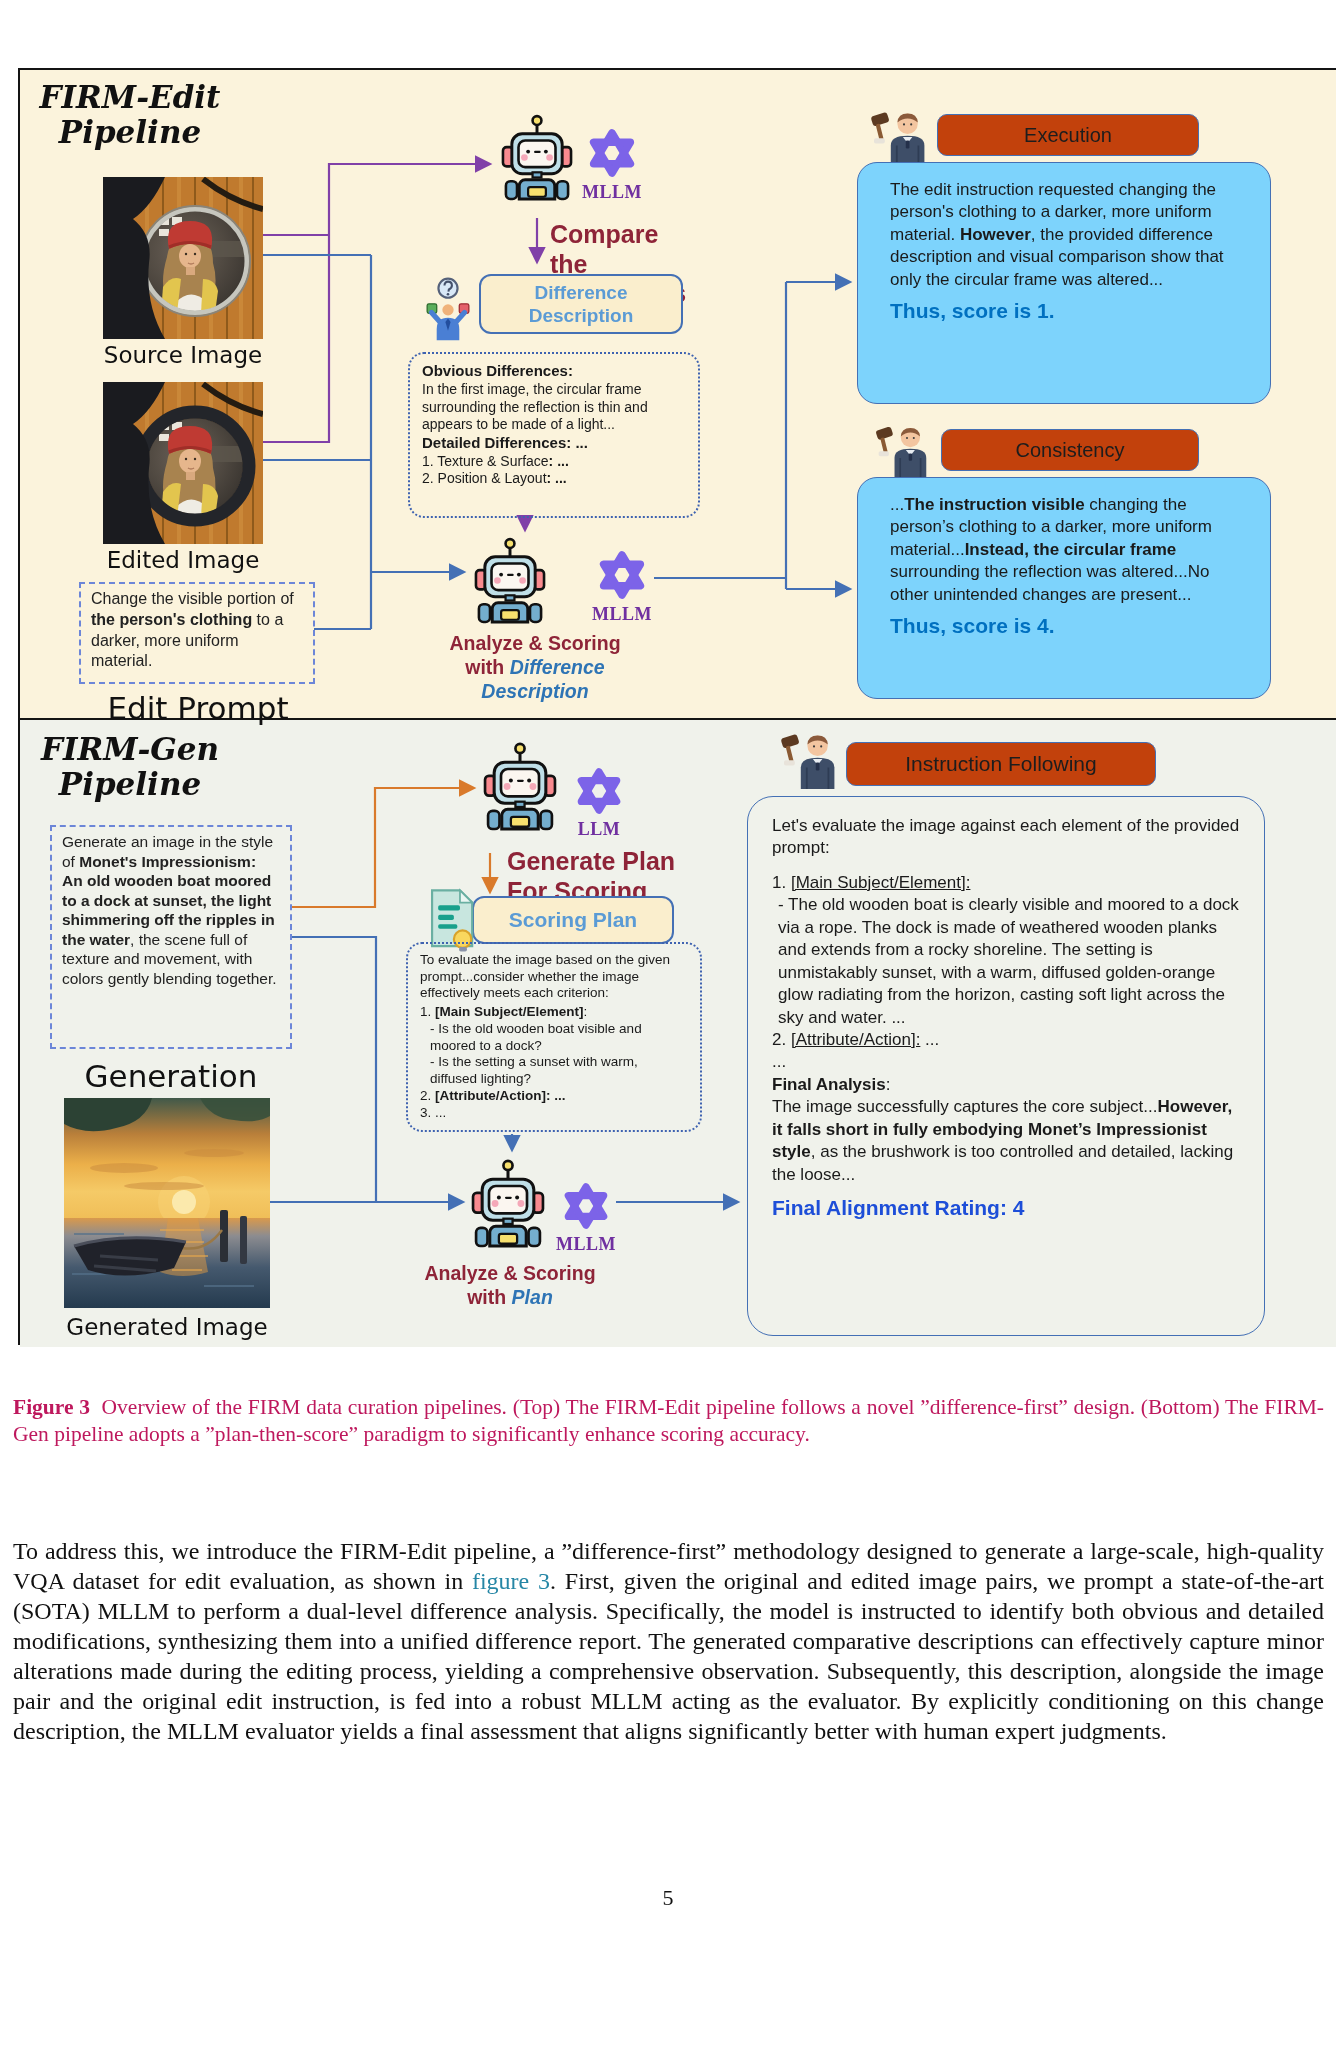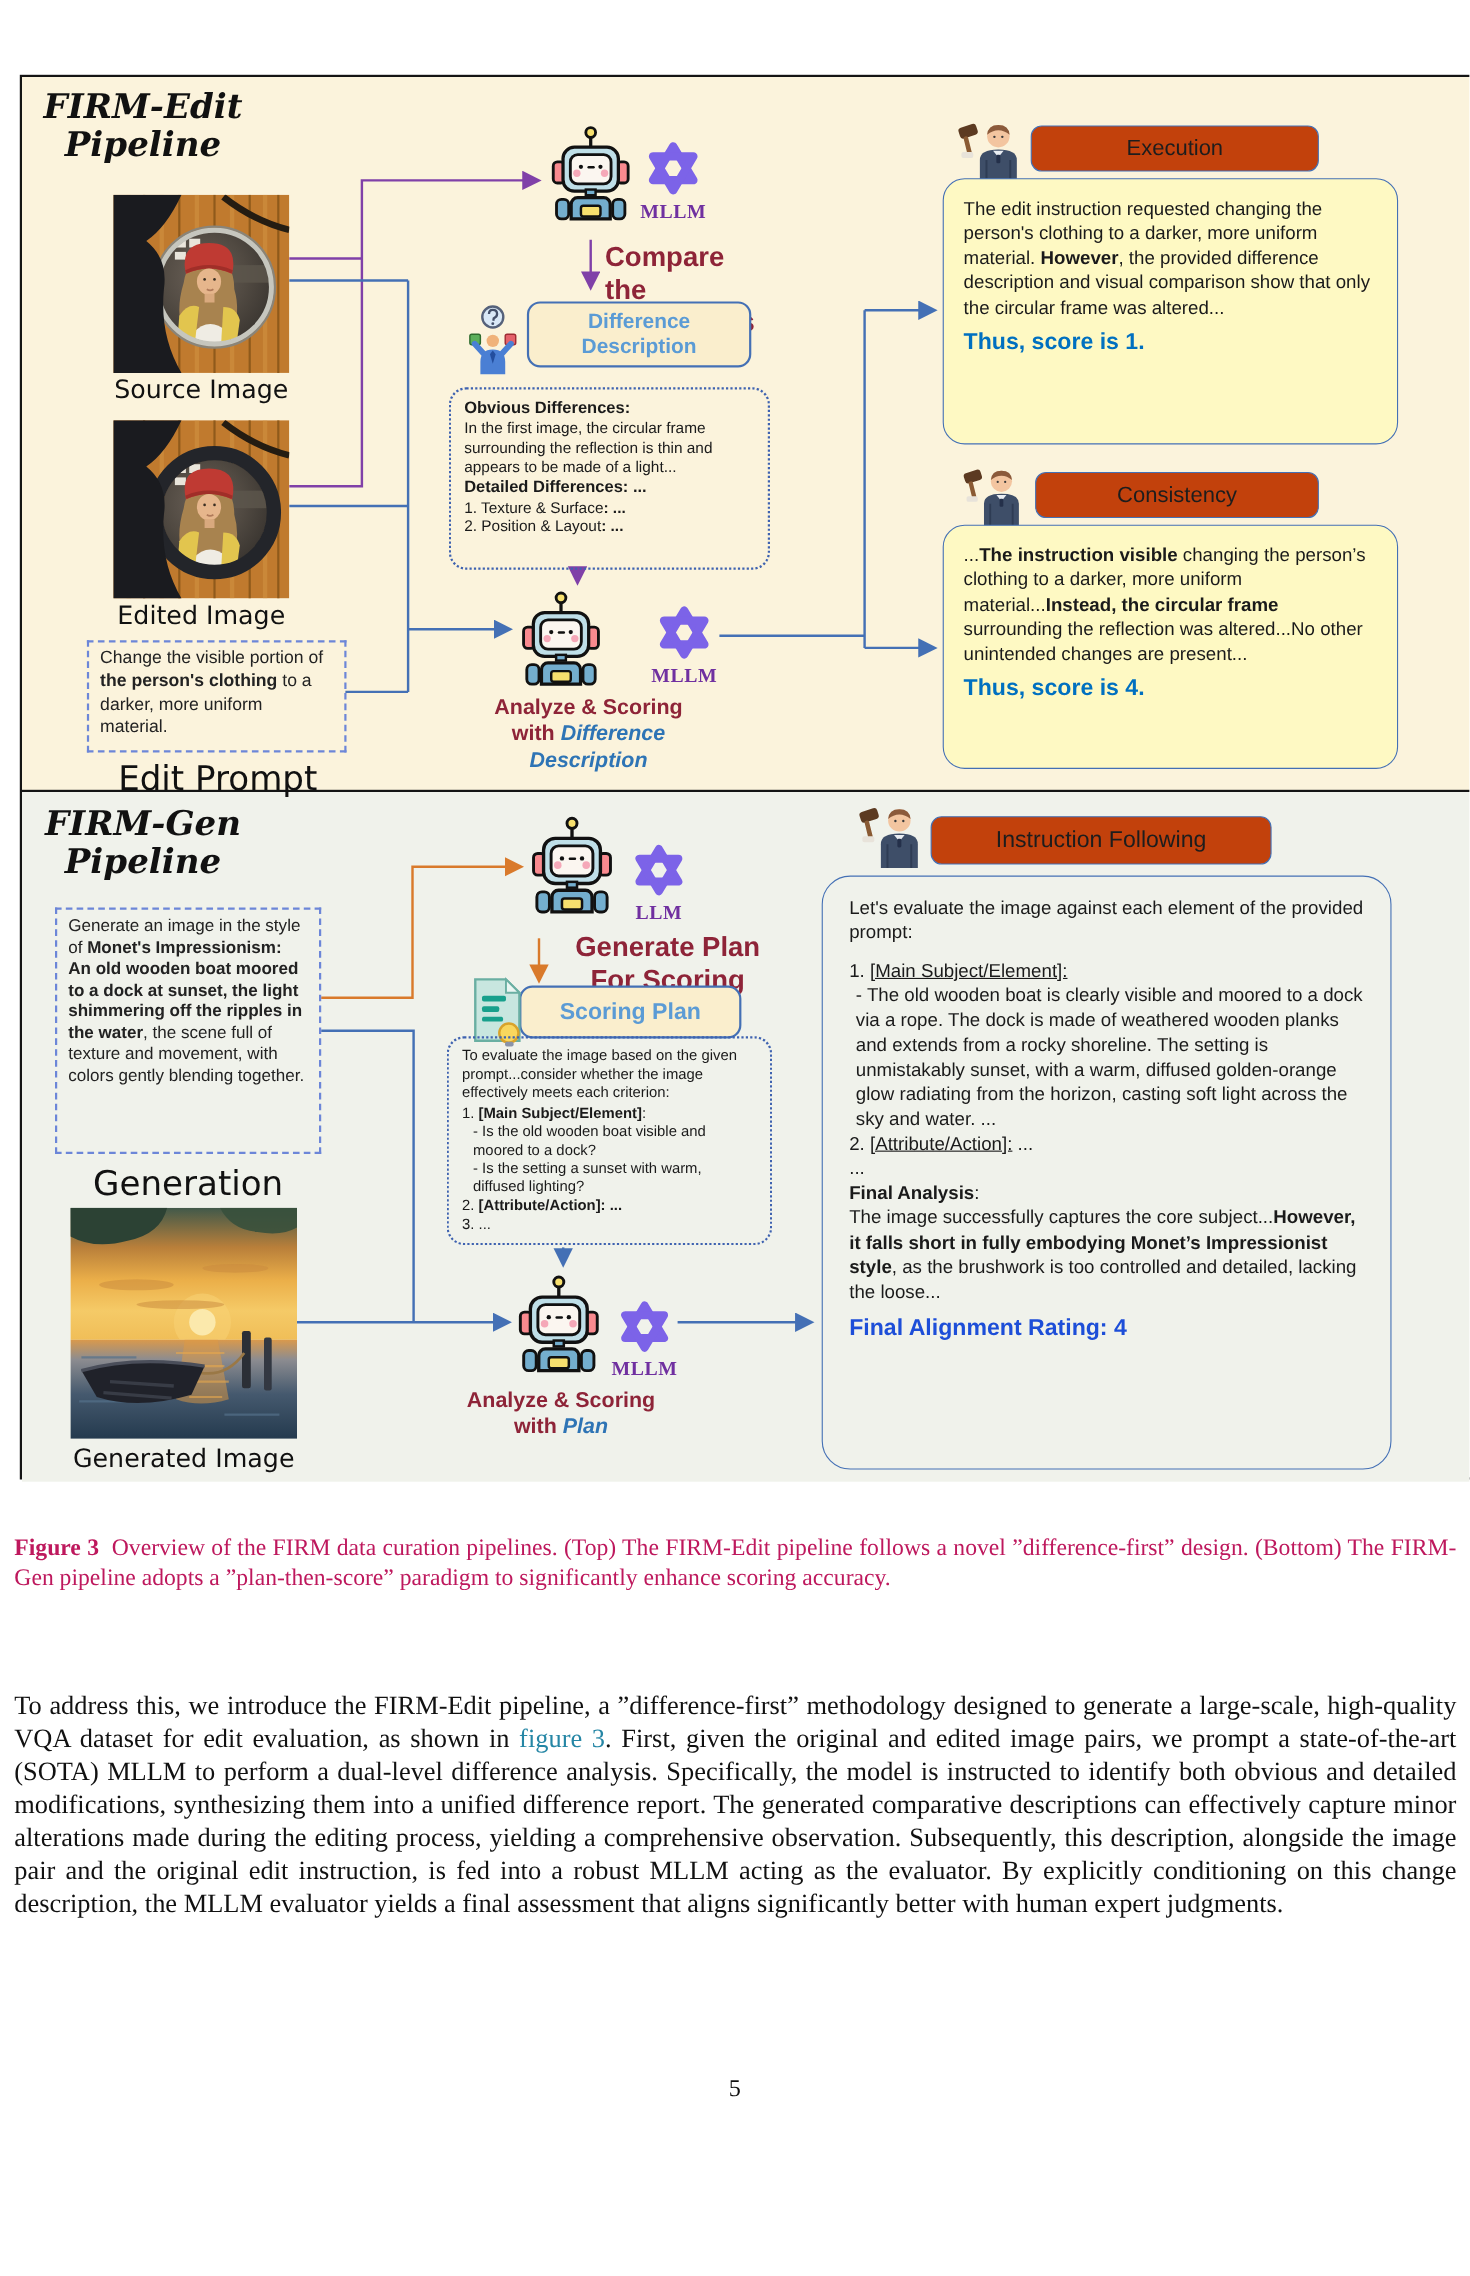--- a/index.html
+++ b/index.html
@@ -7,21 +7,21 @@
   .abs{position:absolute;box-sizing:border-box;}
   .figure{position:absolute;left:18px;top:68px;width:1328px;height:1277px;border:2.5px solid #141414;box-sizing:border-box;}
   .panel-bg{position:absolute;left:0;width:100%;box-sizing:border-box;}
   .pl-title{font-family:"DejaVu Serif",serif;font-style:italic;font-weight:bold;font-size:31px;line-height:1.12;color:#111;text-align:center;}
   .hand{font-family:"DejaVu Sans",sans-serif;font-size:23px;color:#111;text-align:center;}
   .hand-sm{font-family:"DejaVu Sans",sans-serif;font-size:31px;color:#111;text-align:center;}
   .mllm-label{font-family:"Liberation Serif",serif;font-weight:bold;color:#7030A0;font-size:18px;text-align:center;letter-spacing:.5px;}
   .maroon{color:#8E2438;font-weight:bold;}
   .compare-text{font-size:25px;line-height:1.18;color:#8E2438;font-weight:bold;}
   .pill{background:#c2410c;border:1.6px solid #4470B5;border-radius:10px;display:flex;align-items:center;justify-content:center;font-size:20px;color:#1d1d1d;}
-  .bubble{background:#fef9c3;border:1.6px solid #4470B5;border-radius:20px;padding:16px 18px;font-size:17px;line-height:1.32;}
+  .bubble{background:#7dd3fc;border:1.6px solid #4470B5;border-radius:20px;padding:16px 32px;font-size:17px;line-height:1.32;}
   .bubble.gen{background:#F0F2EB;border-radius:26px;padding:18px 24px;}
   .score{color:#0070C0;font-weight:bold;font-size:21px;margin-top:6px;}
   .dashprompt{border:2px dashed #6C86D8;padding:5px 10px;font-size:15.5px;line-height:1.26;color:#222;background:transparent;}
   .dashprompt.ep{font-size:16px;line-height:1.3;}
   .dotbox{border:2px dotted #3E62B0;border-radius:16px;padding:8px 12px;font-size:14px;line-height:1.26;background:transparent;}
   .desc-pill{background:#FAEECD;border:2px solid #4470B5;border-radius:12px;color:#5B9BD5;font-weight:bold;text-align:center;display:flex;flex-direction:column;justify-content:center;font-size:19px;line-height:1.22;}
   .blue-it{color:#2E74B5;font-style:italic;font-weight:bold;}
   .an-label{font-size:19.5px;line-height:1.22;text-align:center;}
   .ul{text-decoration:underline;}
   .if-rating{color:#1d4ed8;font-weight:bold;font-size:21px;margin-top:8px;}
@@ -357,21 +357,21 @@
     <div class="abs hand" style="left:24px;top:1244px;width:246px">Generated Image</div>
 
     <svg class="abs" style="left:462px;top:670px" width="76" height="96" viewBox="0 0 100 124">
         <use href="#robotSym"></use>
       </svg>
     <svg class="abs" style="left:553px;top:695px" width="52" height="52" viewBox="0 0 100 100">
         <use href="#logoSym"></use>
       </svg>
     <div class="abs mllm-label" style="left:545px;top:749px;width:68px">LLM</div>
 
-    <div class="abs compare-text" style="left:487px;top:777px;width:200px;text-align:center">
+    <div class="abs compare-text" style="left:487px;top:777px;width:200px;text-align:left">
       <div>Generate Plan</div>
       <div>For Scoring</div>
     </div>
 
     <div class="abs desc-pill" style="left:452px;top:826px;width:202px;height:48px;font-size:21px">
       <div>Scoring Plan</div>
     </div>
     <svg class="abs" style="left:406px;top:816px" width="54" height="68" viewBox="0 0 60 78">
         <use href="#docSym"></use>
       </svg>

